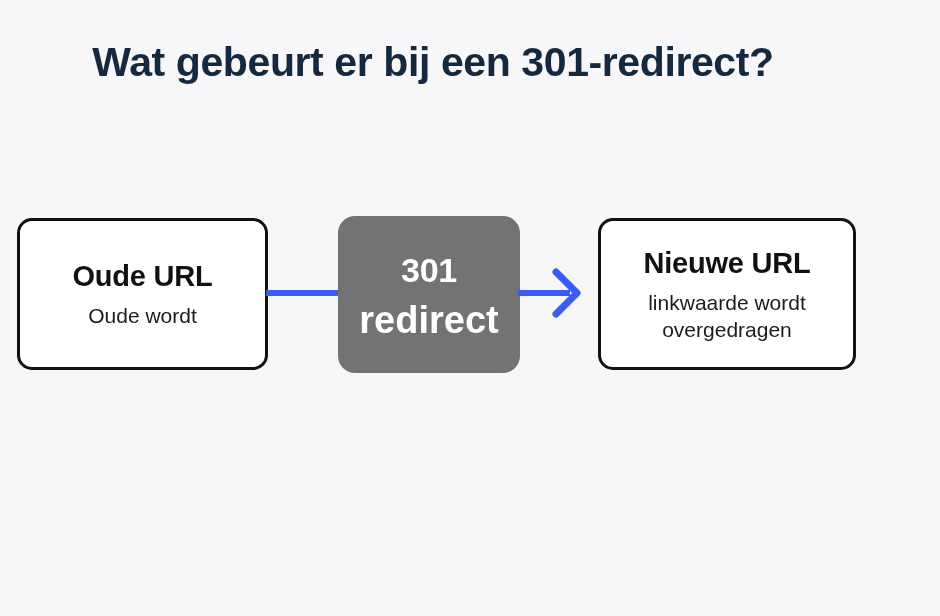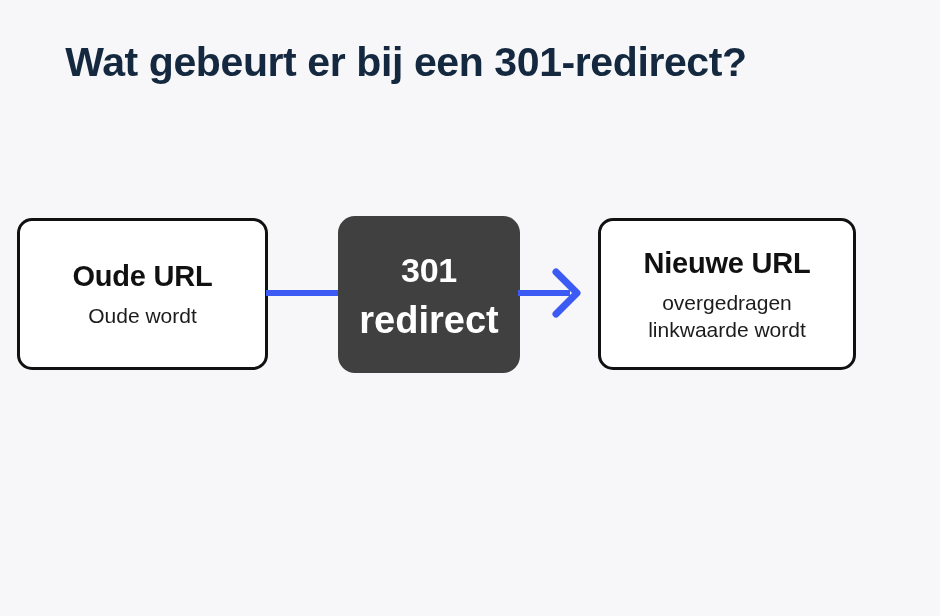--- a/index.html
+++ b/index.html
@@ -25,38 +25,39 @@
     left: 0;
     top: 36px;
     width: 812px;
     text-align: center;
     font-size: 41px;
     font-weight: bold;
     color: #14293f;
     letter-spacing: -0.4px;
     line-height: 52px;
     white-space: nowrap;
+    padding-left: 27px;
   }
 
   
   .node {
     position: absolute;
     box-sizing: border-box;
     display: flex;
     flex-direction: column;
     align-items: center;
     justify-content: center;
   }
   .node-light {
     background: #ffffff;
     border: 3px solid #111111;
     border-radius: 15px;
   }
   .node-dark {
-    background: #404040;
+    background: #737373;
     border-radius: 17px;
   }
 
   .node-title {
     font-size: 29px;
     font-weight: bold;
     color: #111111;
     line-height: 34px;
     letter-spacing: -0.2px;
     white-space: nowrap;
@@ -144,18 +145,18 @@
   <div id="connector-arrow">
     <svg width="64" height="62" viewBox="0 0 64 62" xmlns="http://www.w3.org/2000/svg">
       <line x1="0" y1="31" x2="52" y2="31" stroke="#3b5bf4" stroke-width="6"></line>
       <polyline points="38,10 59,31 38,52" fill="none" stroke="#3b5bf4" stroke-width="7" stroke-linecap="round" stroke-linejoin="round"></polyline>
     </svg>
   </div>
 
   <div id="node-new-url" class="node node-light">
     <div class="node-title">Nieuwe URL</div>
     <div class="node-sub">
+      <div>linkwaarde wordt</div>
       <div>overgedragen</div>
-      <div>linkwaarde wordt</div>
     </div>
   </div>
 
 </div>
 
 </body></html>

